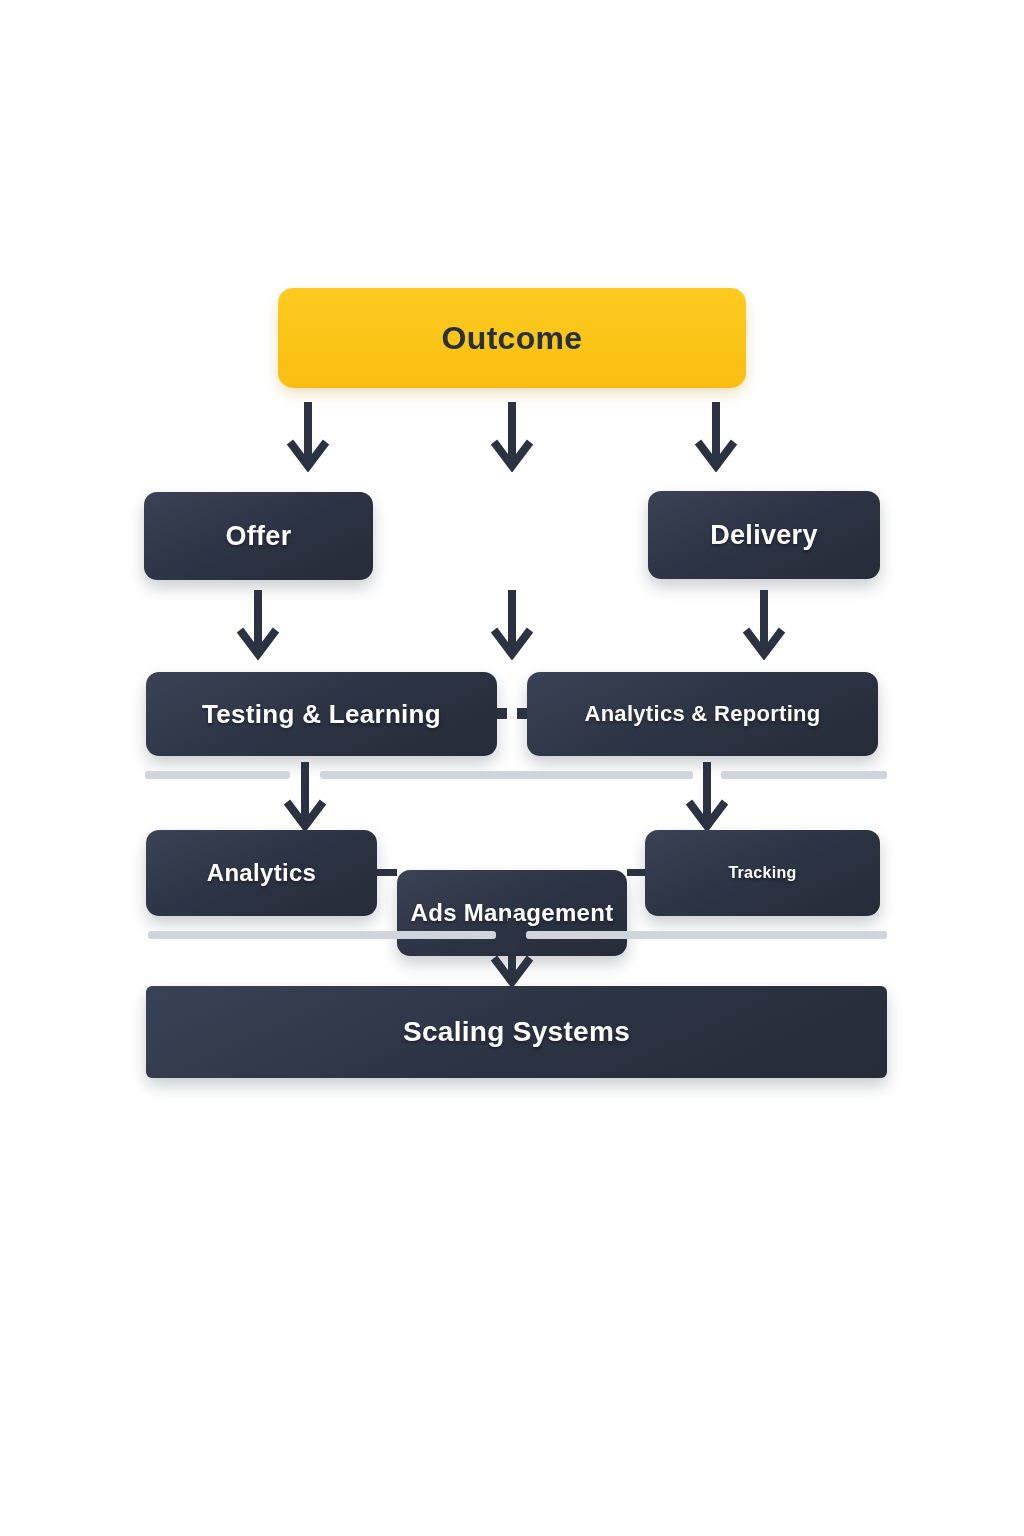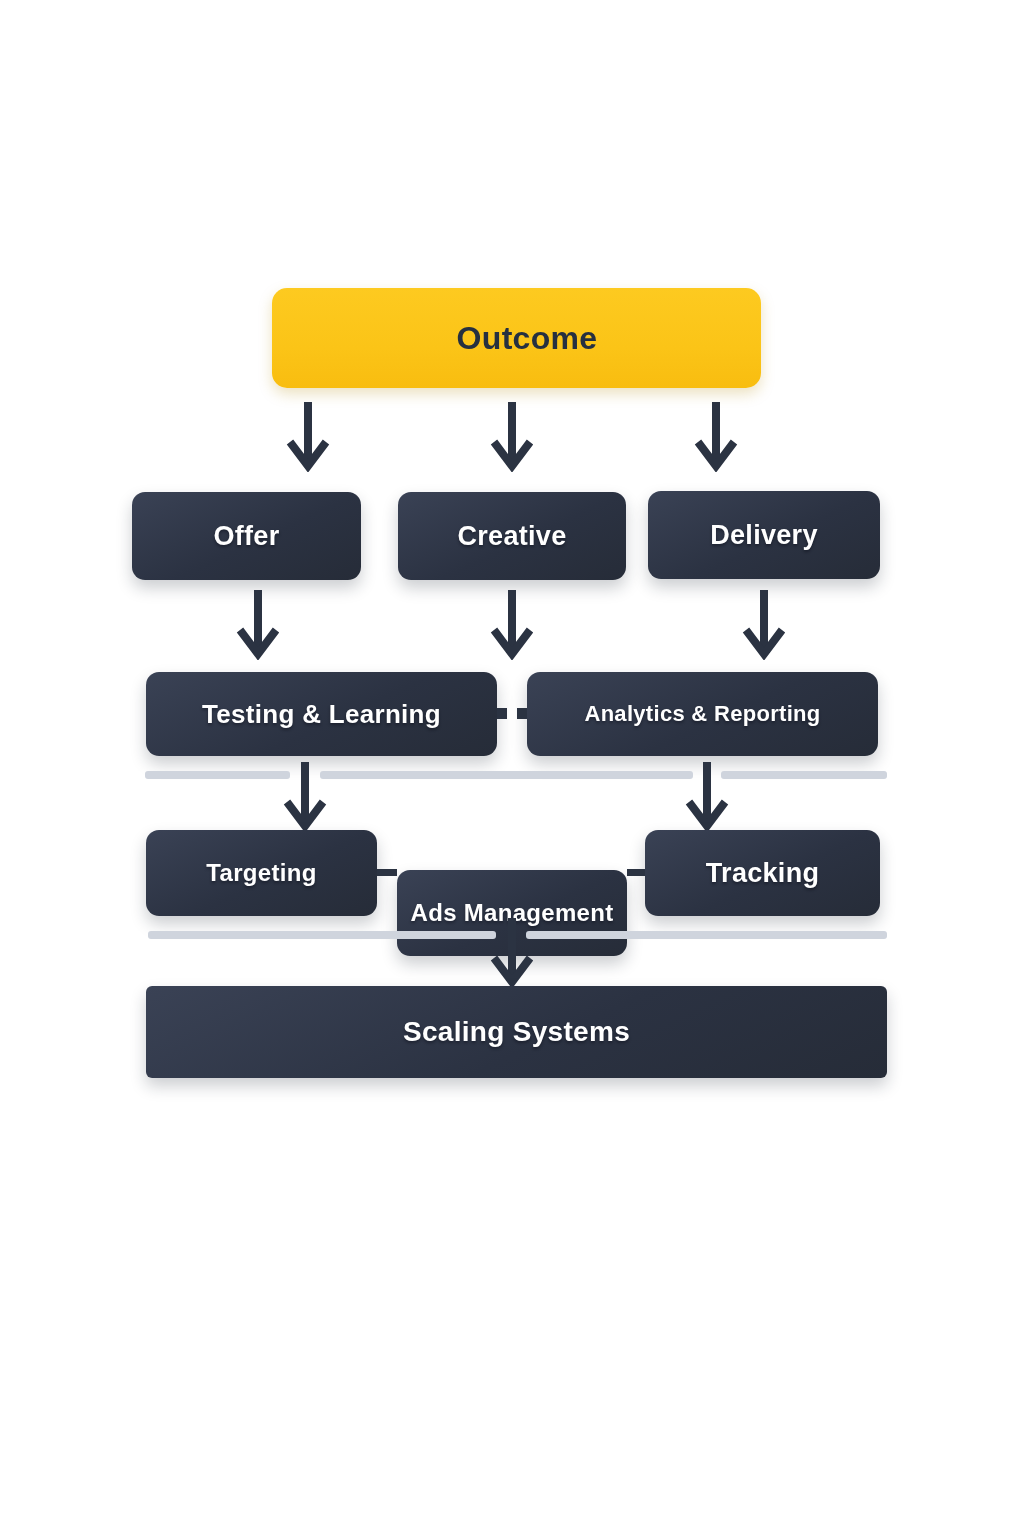--- a/index.html
+++ b/index.html
@@ -37,21 +37,21 @@
     position:absolute;background:#2b3342;
   }
   .arrow{position:absolute;width:48px;height:72px;}
   .arrow svg{display:block;}
 </style>
 </head>
 <body>
 
 <div class="canvas">
 
-  <div class="node node-root" style="left:272px;top:288px;width:468px;height:100px;font-size:32px;padding-left:21px;">
+  <div class="node node-root" style="left:278px;top:288px;width:468px;height:100px;font-size:32px;">
     <span>Outcome</span>
   </div>
 
   <div class="arrow" style="left:284px;top:400px;">
     <svg width="48" height="72" viewBox="0 0 48 72">
         <line x1="24" y1="2" x2="24" y2="60" stroke="#2b3342" stroke-width="8"></line>
         <polyline points="6,42 24,66 42,42" fill="none" stroke="#2b3342" stroke-width="8" stroke-linejoin="miter"></polyline>
       </svg>
   </div>
   <div class="arrow" style="left:488px;top:400px;">
@@ -60,25 +60,22 @@
         <polyline points="6,42 24,66 42,42" fill="none" stroke="#2b3342" stroke-width="8" stroke-linejoin="miter"></polyline>
       </svg>
   </div>
   <div class="arrow" style="left:692px;top:400px;">
     <svg width="48" height="72" viewBox="0 0 48 72">
         <line x1="24" y1="2" x2="24" y2="60" stroke="#2b3342" stroke-width="8"></line>
         <polyline points="6,42 24,66 42,42" fill="none" stroke="#2b3342" stroke-width="8" stroke-linejoin="miter"></polyline>
       </svg>
   </div>
 
-  <div class="node" style="left:132px;top:492px;width:229px;height:88px;font-size:27px;">
+  <div class="node" style="left:144px;top:492px;width:229px;height:88px;font-size:27px;">
     <span>Offer</span>
-  </div>
-  <div class="node" style="left:398px;top:492px;width:228px;height:88px;font-size:27px;">
-    <span>Creative</span>
   </div>
   <div class="node" style="left:648px;top:491px;width:232px;height:88px;font-size:27px;">
     <span>Delivery</span>
   </div>
 
   <div class="arrow" style="left:234px;top:588px;">
     <svg width="48" height="72" viewBox="0 0 48 72">
         <line x1="24" y1="2" x2="24" y2="60" stroke="#2b3342" stroke-width="8"></line>
         <polyline points="6,42 24,66 42,42" fill="none" stroke="#2b3342" stroke-width="8" stroke-linejoin="miter"></polyline>
       </svg>
@@ -117,26 +114,26 @@
       </svg>
   </div>
   <div class="arrow" style="left:683px;top:760px;">
     <svg width="48" height="72" viewBox="0 0 48 72">
         <line x1="24" y1="2" x2="24" y2="60" stroke="#2b3342" stroke-width="8"></line>
         <polyline points="6,42 24,66 42,42" fill="none" stroke="#2b3342" stroke-width="8" stroke-linejoin="miter"></polyline>
       </svg>
   </div>
 
   <div class="node" style="left:146px;top:830px;width:231px;height:86px;font-size:24px;">
-    <span>Targeting</span>
+    <span>Analytics</span>
   </div>
   <div class="node" style="left:397px;top:870px;width:230px;height:86px;font-size:24px;">
     <span>Ads Management</span>
   </div>
-  <div class="node" style="left:645px;top:830px;width:235px;height:86px;font-size:27px;">
+  <div class="node" style="left:645px;top:830px;width:235px;height:86px;font-size:16px;">
     <span>Tracking</span>
   </div>
 
   <div class="connector" style="left:377px;top:869px;width:20px;height:7px;"></div>
   <div class="connector" style="left:627px;top:869px;width:18px;height:7px;"></div>
 
   <div class="divider-seg" style="left:148px;top:931px;width:348px;"></div>
   <div class="divider-seg" style="left:526px;top:931px;width:361px;"></div>
 
   <div class="arrow" style="left:488px;top:916px;">

